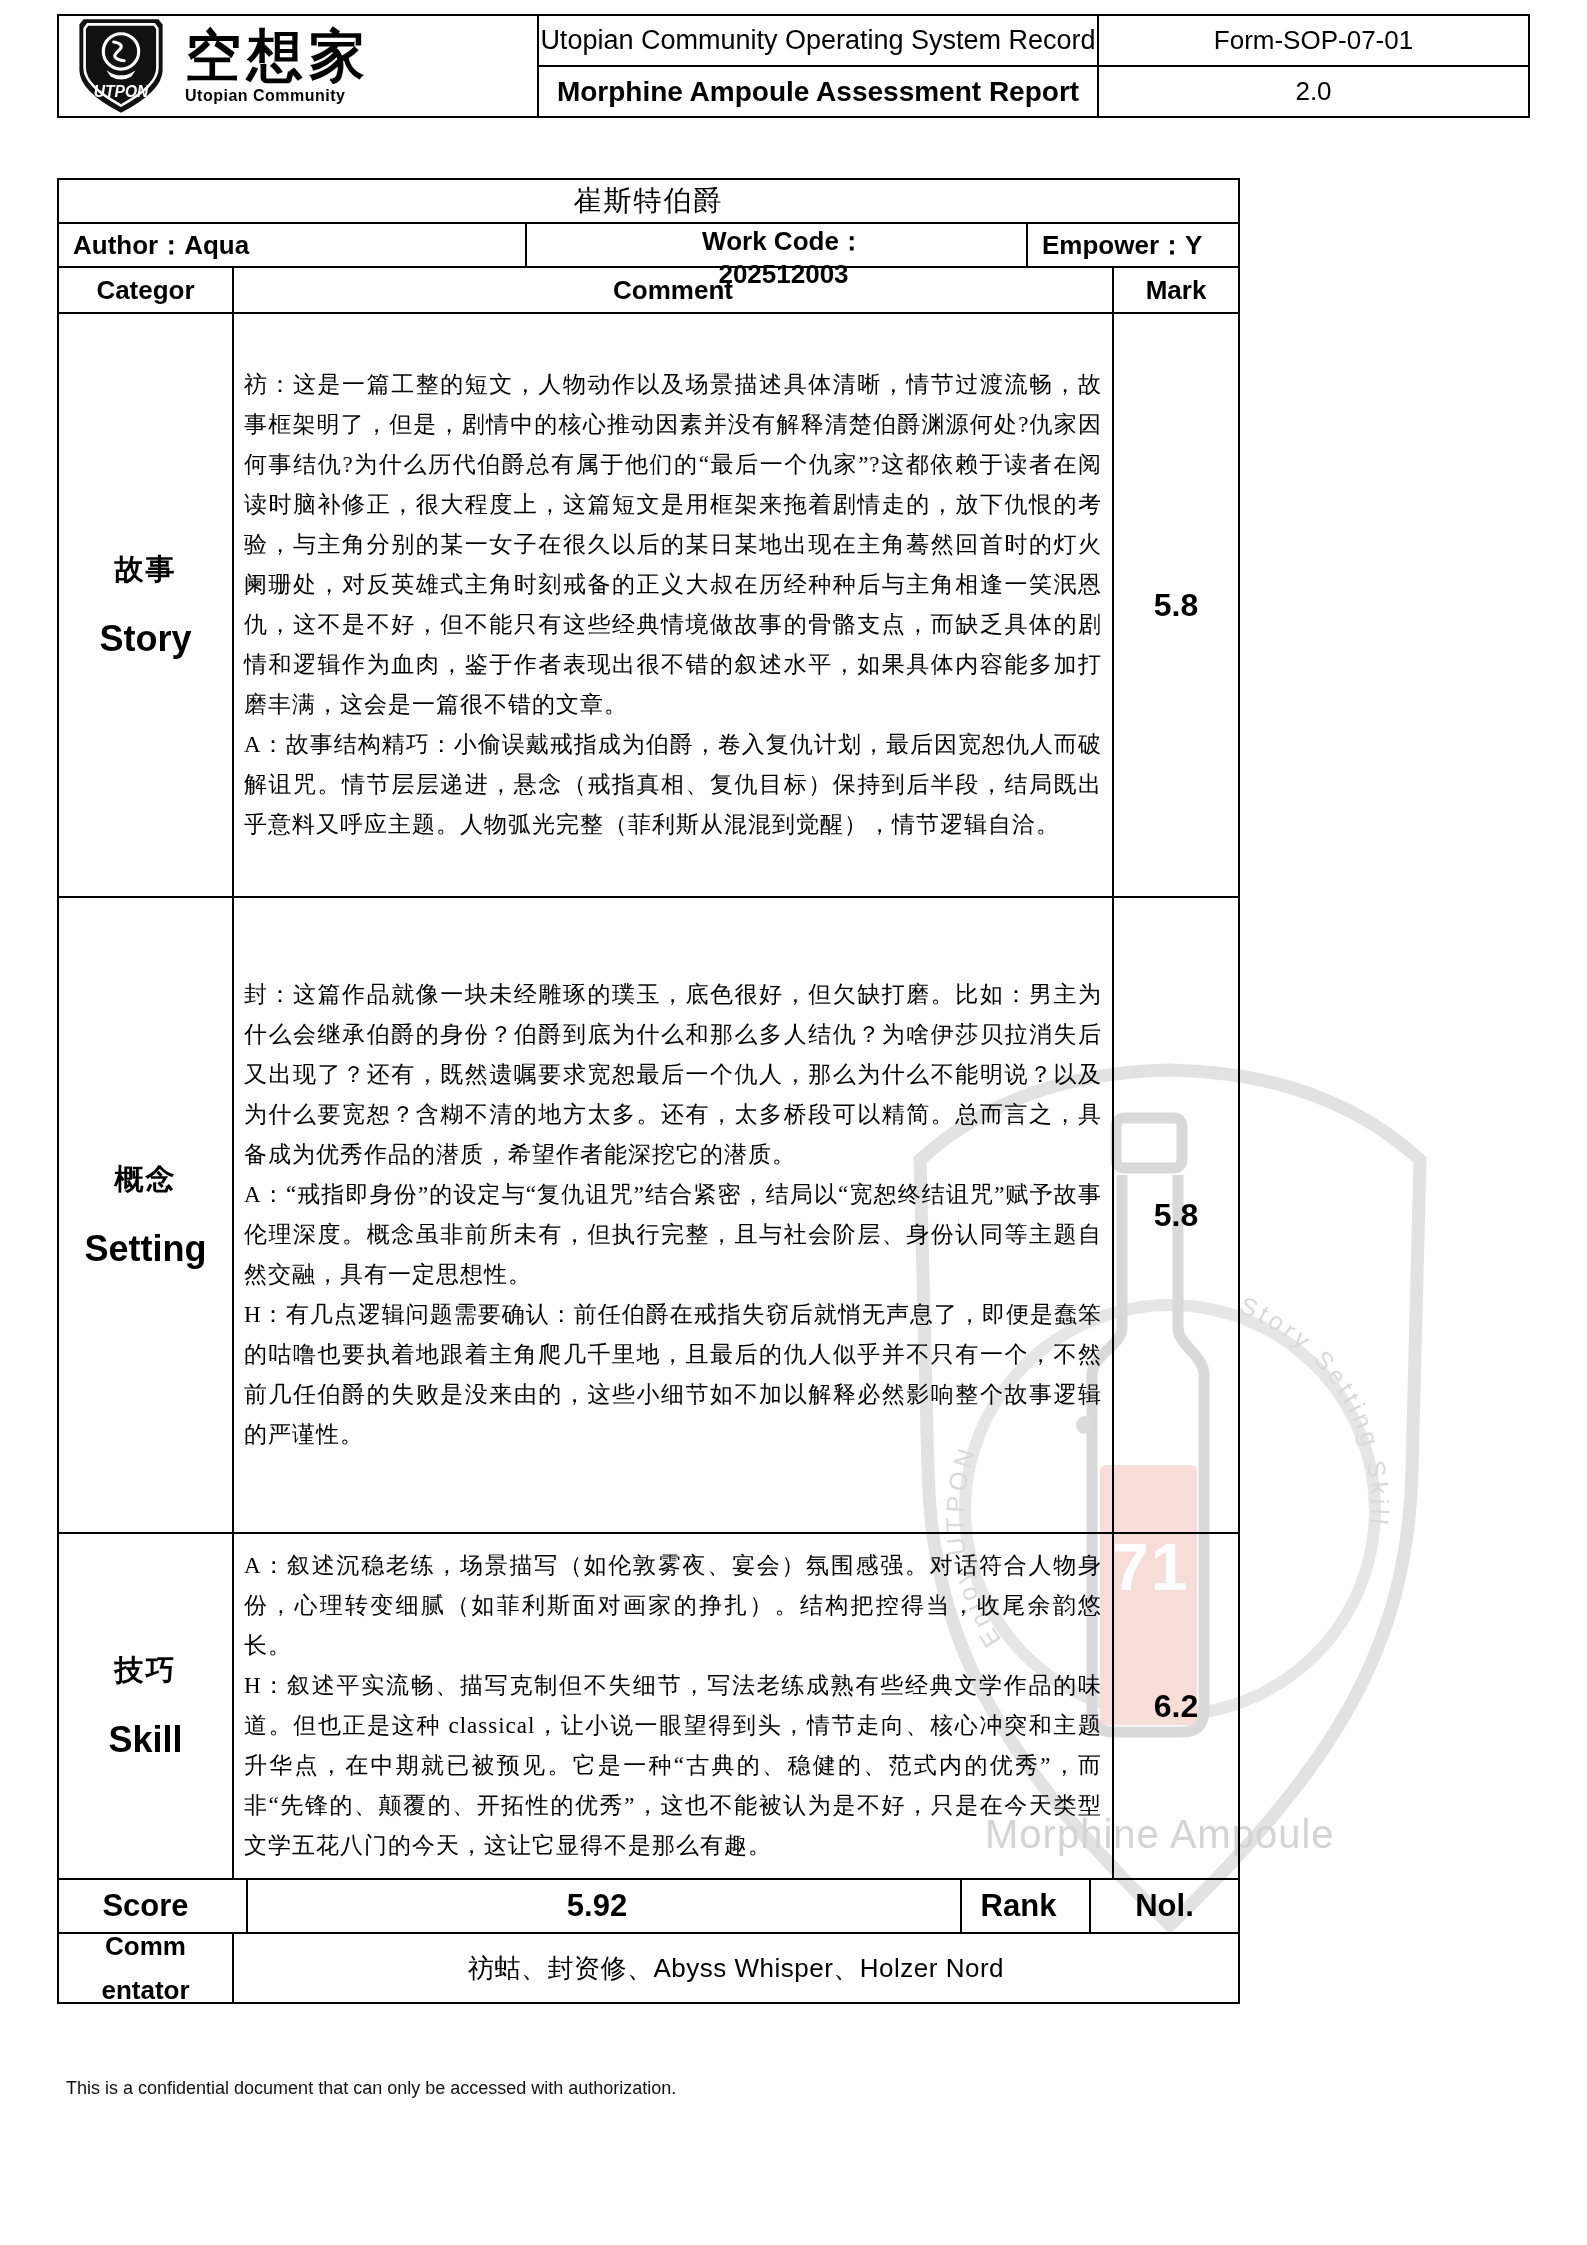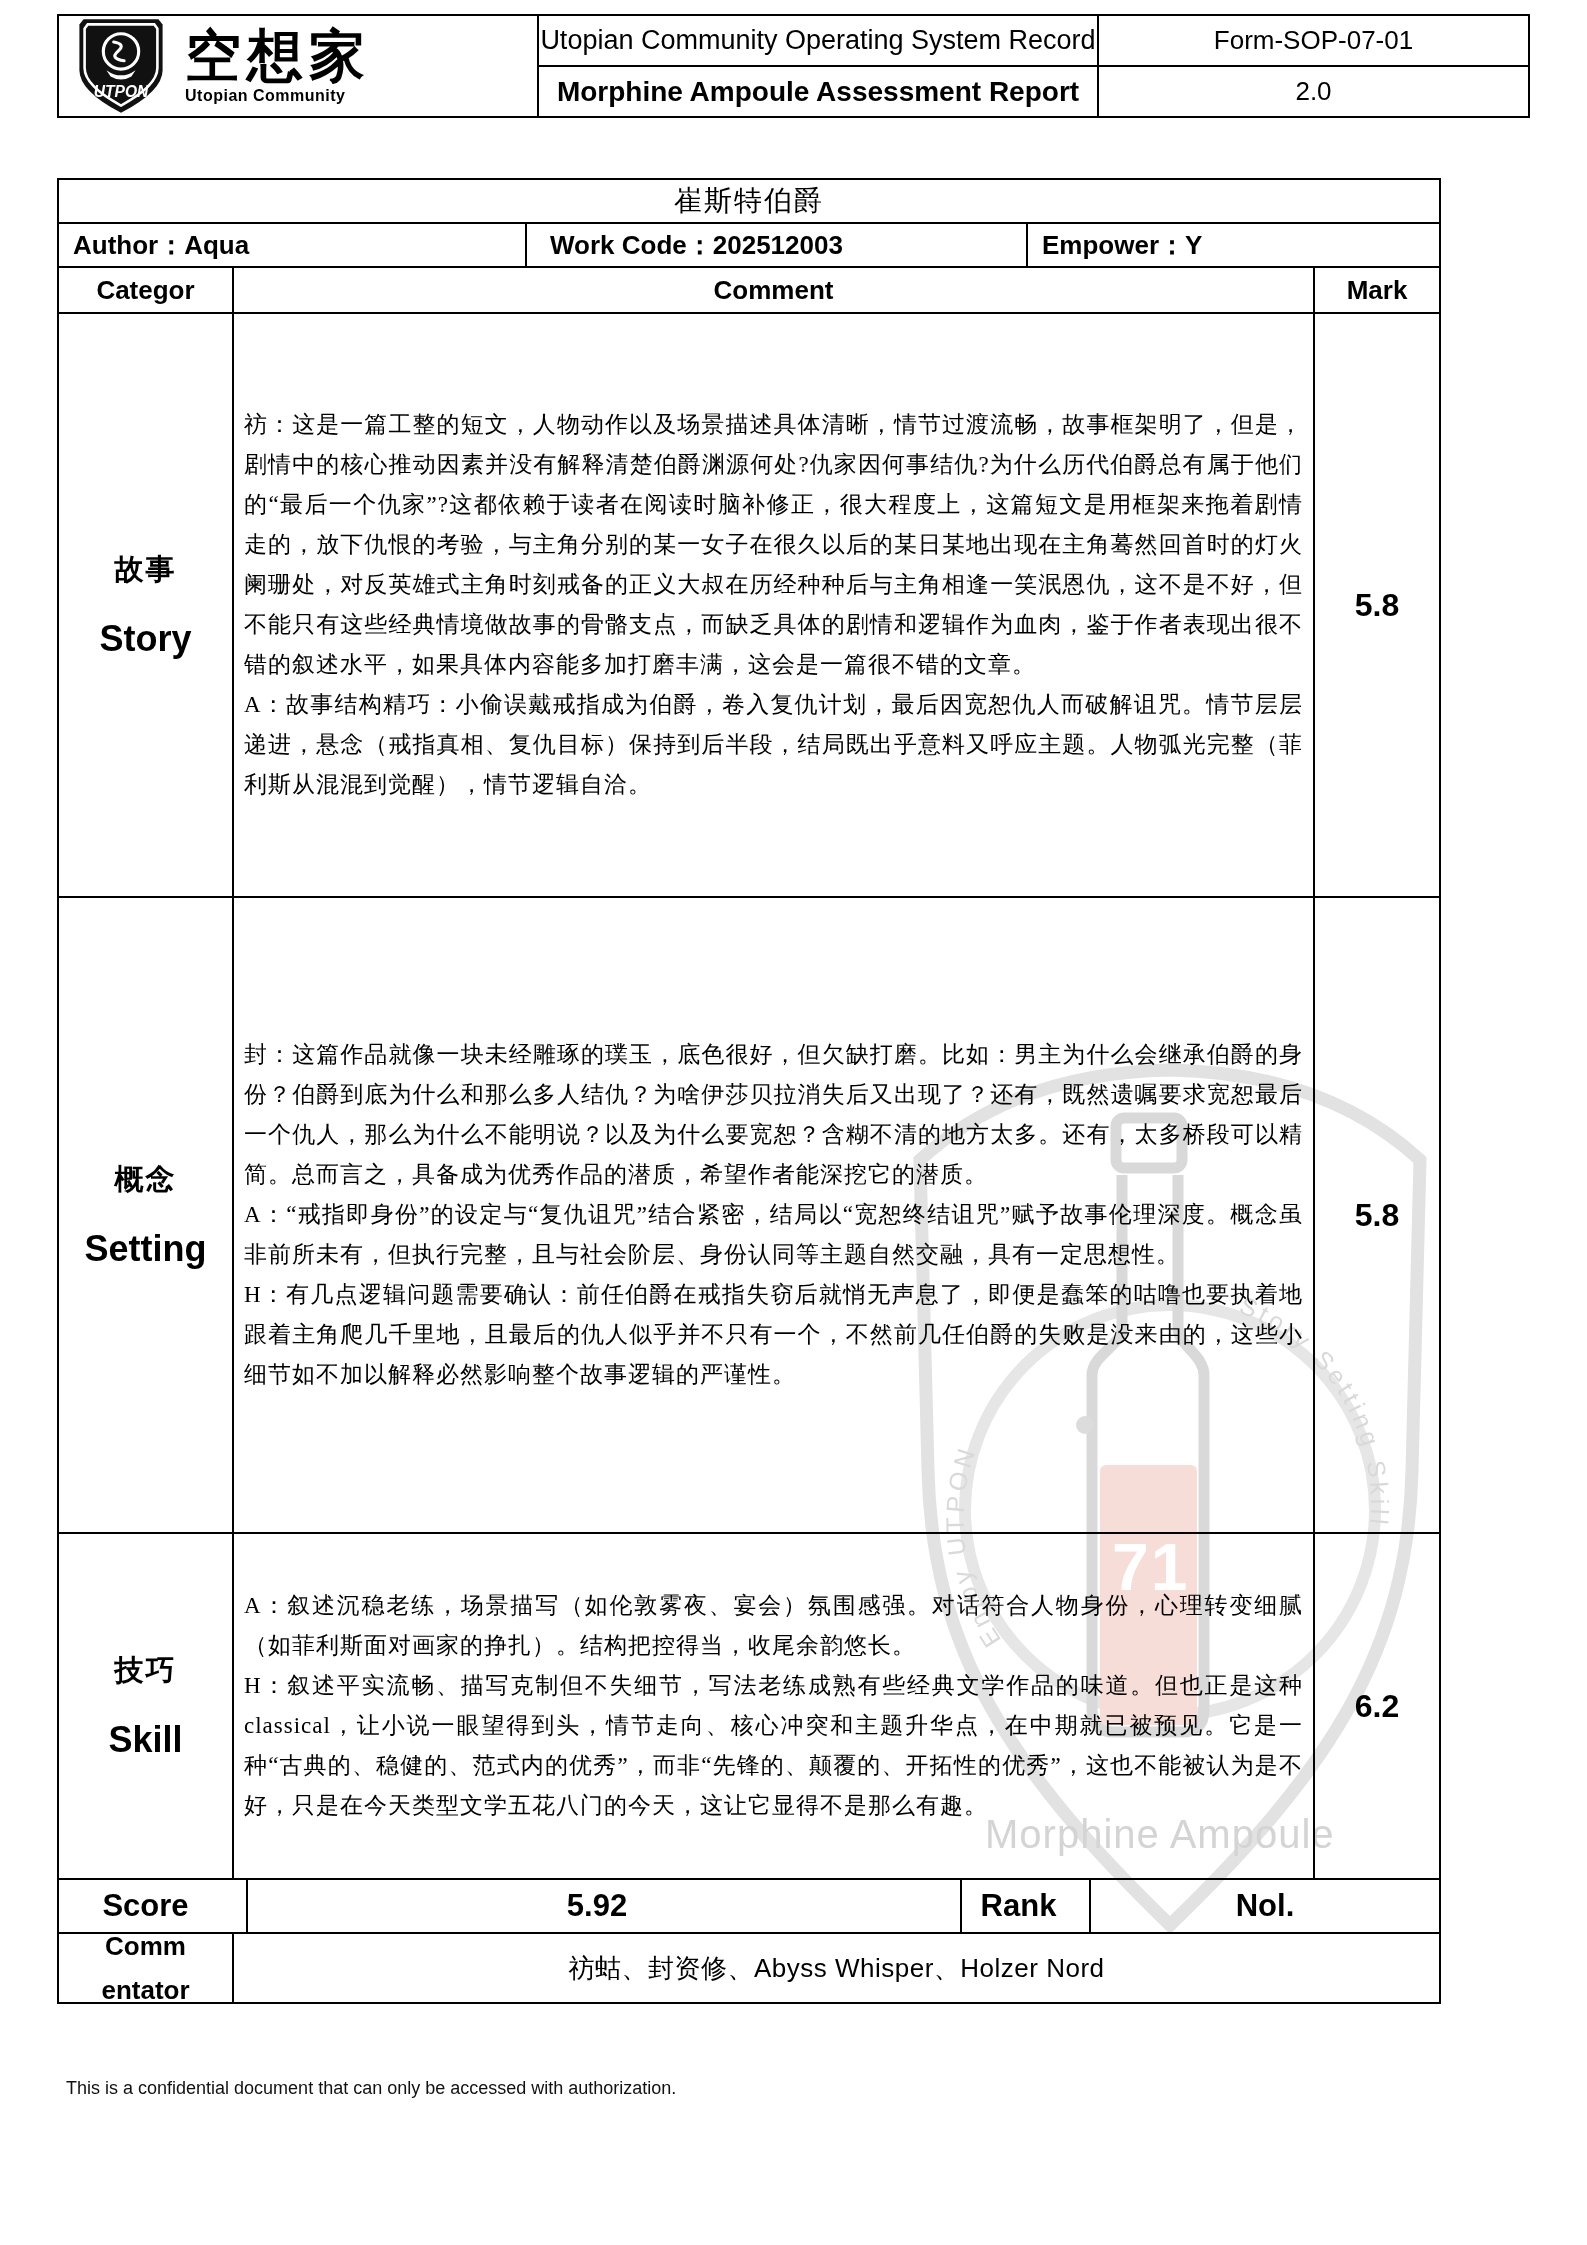--- a/index.html
+++ b/index.html
@@ -20,36 +20,36 @@
   .hdr-mid { width:560px; border-right:2px solid #000; }
   .hdr-right { flex:1; }
   .hdr-cell { flex:1; display:flex; align-items:center; justify-content:center; }
   .hdr-cell.bb { border-bottom:2px solid #000; }
   .rec-title { font-size:27px; }
   .rep-title { font-size:28px; font-weight:700; }
   .form-code { font-size:26px; }
   .version { font-size:26px; }
 
   
-  .tbl { position:absolute; left:57px; top:178px; width:1384px;
+  .tbl { position:absolute; left:57px; top:178px; width:1183px;
          border:2px solid #000; background:transparent; z-index:2; }
   .r { display:flex; border-top:2px solid #000; }
   .r:first-child { border-top:none; }
   .c { border-left:2px solid #000; display:flex; align-items:center; }
   .c:first-child { border-left:none;border-radius:15px; }
   .center { justify-content:center; }
 
   .r-title { height:42px; }
   .work-title { flex:1; display:flex; align-items:center; justify-content:center;
                 font-family:"Liberation Serif","DejaVu Serif",serif;
                 font-size:28px; letter-spacing:2px; }
 
   .r-author { height:44px; font-weight:700; font-size:26px; }
   .c-author { width:466px; padding-left:14px; }
-  .c-workcode { width:501px; padding-left:23px; }
+  .c-workcode { width:501px; padding-left:14px;flex-direction:column; }
   .c-empower { flex:1; padding-left:14px; }
 
   .r-colhead { height:46px; font-weight:700; font-size:26px; }
   .c-cat-h { width:173px; }
   .c-comment-h { flex:1; }
   .c-mark-h { width:126px; }
 
   .r-story { height:584px; }
   .r-setting { height:636px; }
   .r-skill { height:346px; }

